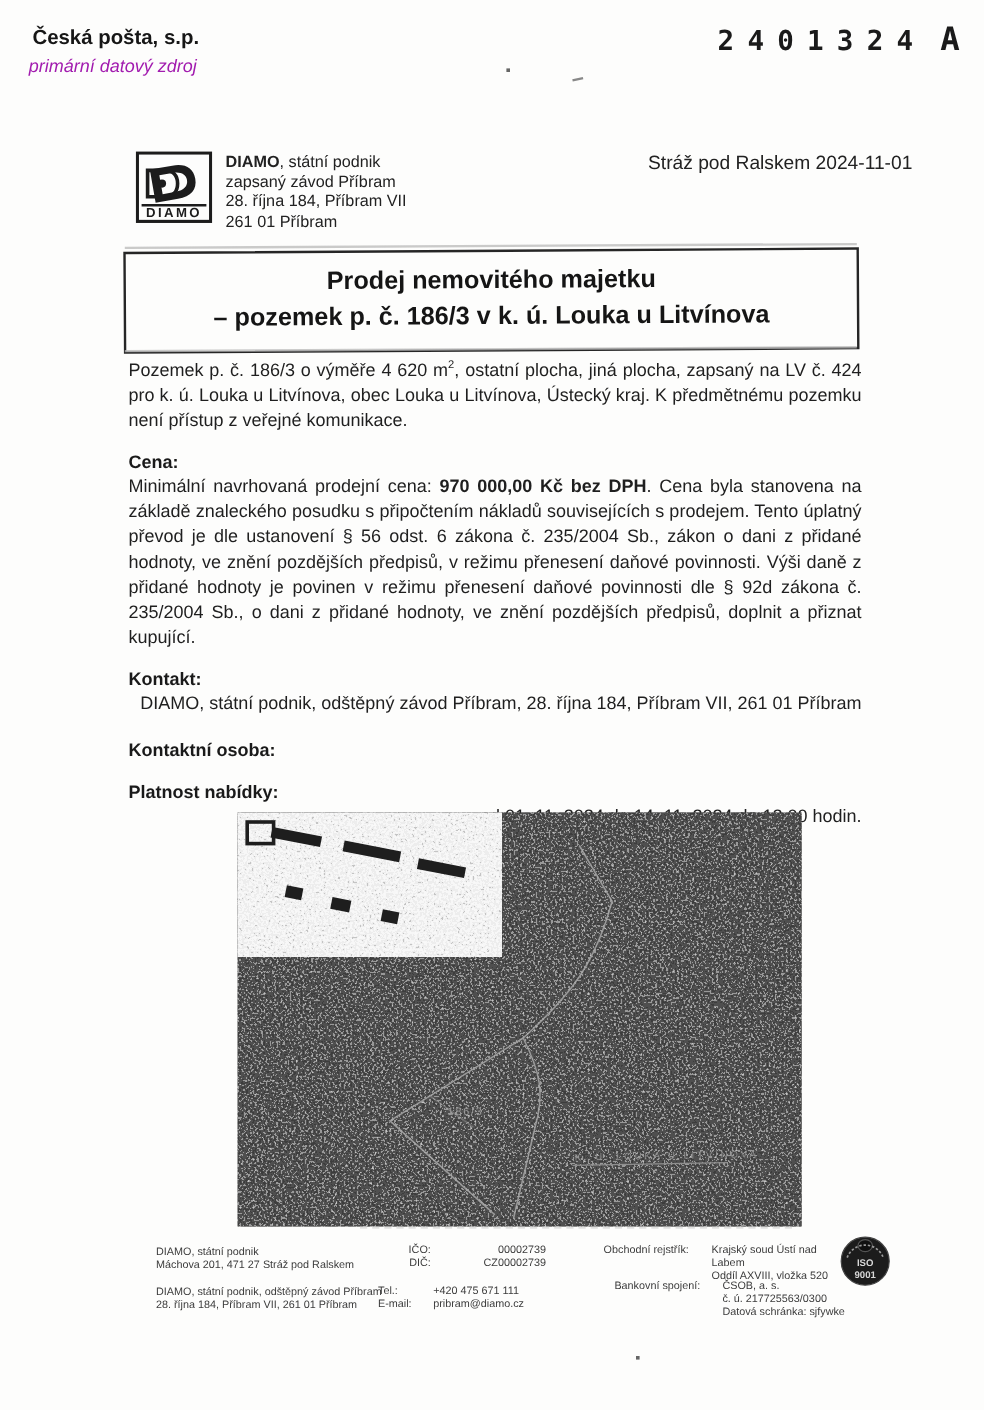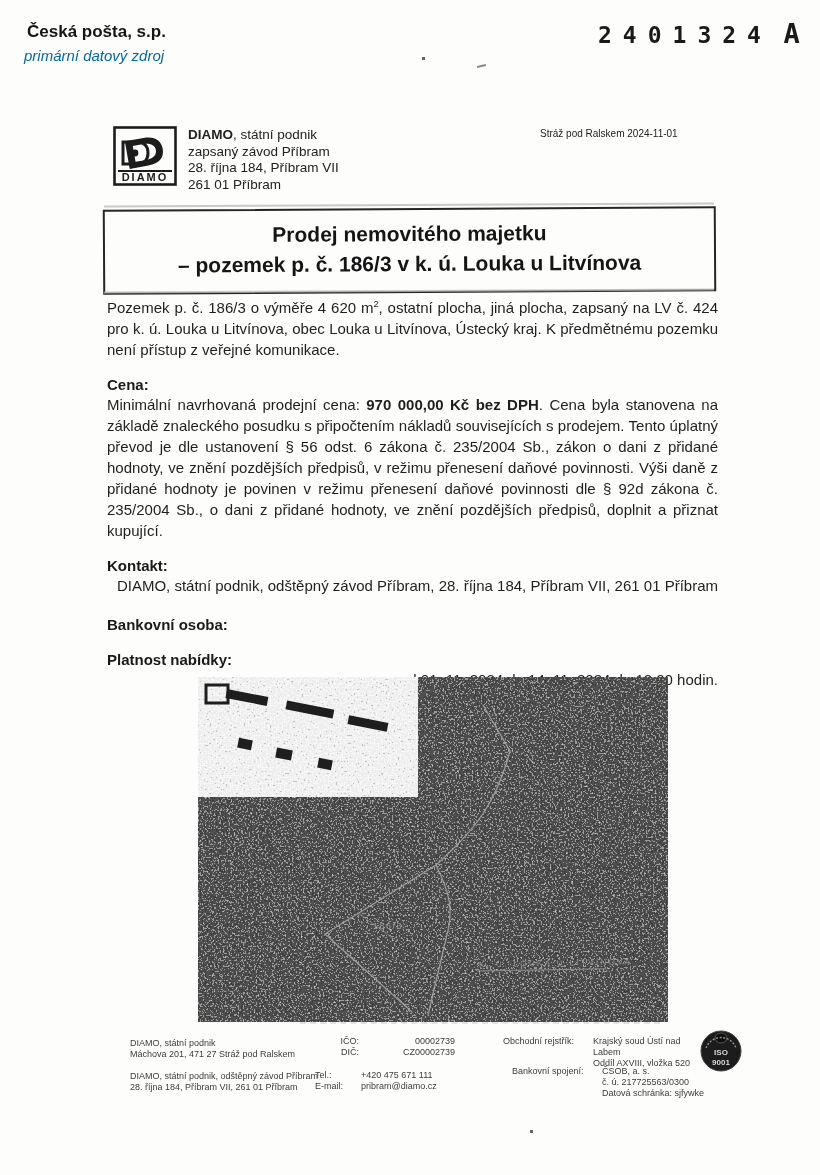--- a/index.html
+++ b/index.html
@@ -1,31 +1,31 @@
 <!DOCTYPE html>
 <html><head>
 <meta charset="utf-8">
 <style>
   html,body{margin:0;padding:0;background:#ffffff;}
   .page{position:relative;width:820px;height:1175px;background:#fdfdfc;overflow:hidden;
         font-family:"Liberation Sans",sans-serif;color:#1d1d1d;}
 
   
   .postal-sender{position:absolute;left:27px;top:22px;font-size:17px;font-weight:bold;color:#161616;}
-  .postal-sub{position:absolute;left:24px;top:47px;font-size:15px;font-style:italic;color:#0369a1;}
+  .postal-sub{position:absolute;left:24px;top:47px;font-size:15px;font-style:italic;color:#a21caf;}
   .stamp{position:absolute;left:598px;top:18px;font-family:"DejaVu Sans Mono",monospace;
          font-weight:bold;color:#1a1a1a;white-space:nowrap;}
   .stamp .num{font-size:23px;letter-spacing:11px;}
   .stamp .ltr{font-size:27px;margin-left:2px;}
 
   
   .logo{position:absolute;left:113px;top:126px;}
   .company{position:absolute;left:188px;top:127px;font-size:13.5px;line-height:16.5px;color:#222;}
   .company b{font-weight:bold;}
-  .dateline{position:absolute;left:540px;top:128px;font-size:10px;color:#222;white-space:nowrap;}
+  .dateline{position:absolute;left:540px;top:128px;font-size:16px;color:#222;white-space:nowrap;}
 
   
   .title-box{position:absolute;left:103px;top:208px;width:609px;border:2px solid #262626;
              text-align:center;padding:9px 0 12px 0;transform:rotate(-0.35deg);background:#fdfdfc;}
   .title-box .t1,.title-box .t2{font-size:21px;font-weight:bold;line-height:30px;color:#151515;}
   .scan-line{position:absolute;background:#b8b8b8;height:2px;opacity:.75;}
 
   
   .column{position:absolute;left:107px;top:293px;width:611px;}
   .sec-h{font-size:15px;font-weight:bold;margin:0;color:#1a1a1a;}
@@ -95,21 +95,21 @@
   <div class="column">
 
     <p class="sec-p"><span>Pozemek p. č. 186/3 o výměře 4 620 m</span><sup>2</sup><span>, ostatní plocha, jiná plocha, zapsaný na LV č. 424 pro k. ú. Louka u Litvínova, obec Louka u Litvínova, Ústecký kraj. K předmětnému pozemku není přístup z veřejné komunikace.</span></p>
 
     <div class="sec-h mt16">Cena:</div>
     <p class="sec-p"><span>Minimální navrhovaná prodejní cena: </span><b>970 000,00 Kč bez DPH</b><span>. Cena byla stanovena na základě znaleckého posudku s připočtením nákladů souvisejících s prodejem. Tento úplatný převod je dle ustanovení § 56 odst. 6 zákona č. 235/2004 Sb., zákon o dani z přidané hodnoty, ve znění pozdějších předpisů, v režimu přenesení daňové povinnosti. Výši daně z přidané hodnoty je povinen v režimu přenesení daňové povinnosti dle § 92d zákona č. 235/2004 Sb., o dani z přidané hodnoty, ve znění pozdějších předpisů, doplnit a přiznat kupující.</span></p>
 
     <div class="sec-h mt16">Kontakt:</div>
     <p class="sec-p single">DIAMO, státní podnik, odštěpný závod Příbram, 28. října 184, Příbram VII, 261 01 Příbram</p>
 
-    <div class="sec-h mt20">Bankovní osoba:</div>
+    <div class="sec-h mt20">Kontaktní osoba:</div>
 
     <div class="sec-h mt18">Platnost nabídky:</div>
     <p class="sec-p single">od 01. 11. 2024 do 14. 11. 2024 do 12.00 hodin.</p>
   </div>
 
   <div class="map">
     <svg width="470" height="345" viewBox="0 0 470 345">
       <defs>
         <filter id="fDark" x="0" y="0" width="100%" height="100%">
           <feTurbulence type="fractalNoise" baseFrequency="0.55" numOctaves="2" seed="8" stitchTiles="stitch"></feTurbulence>

